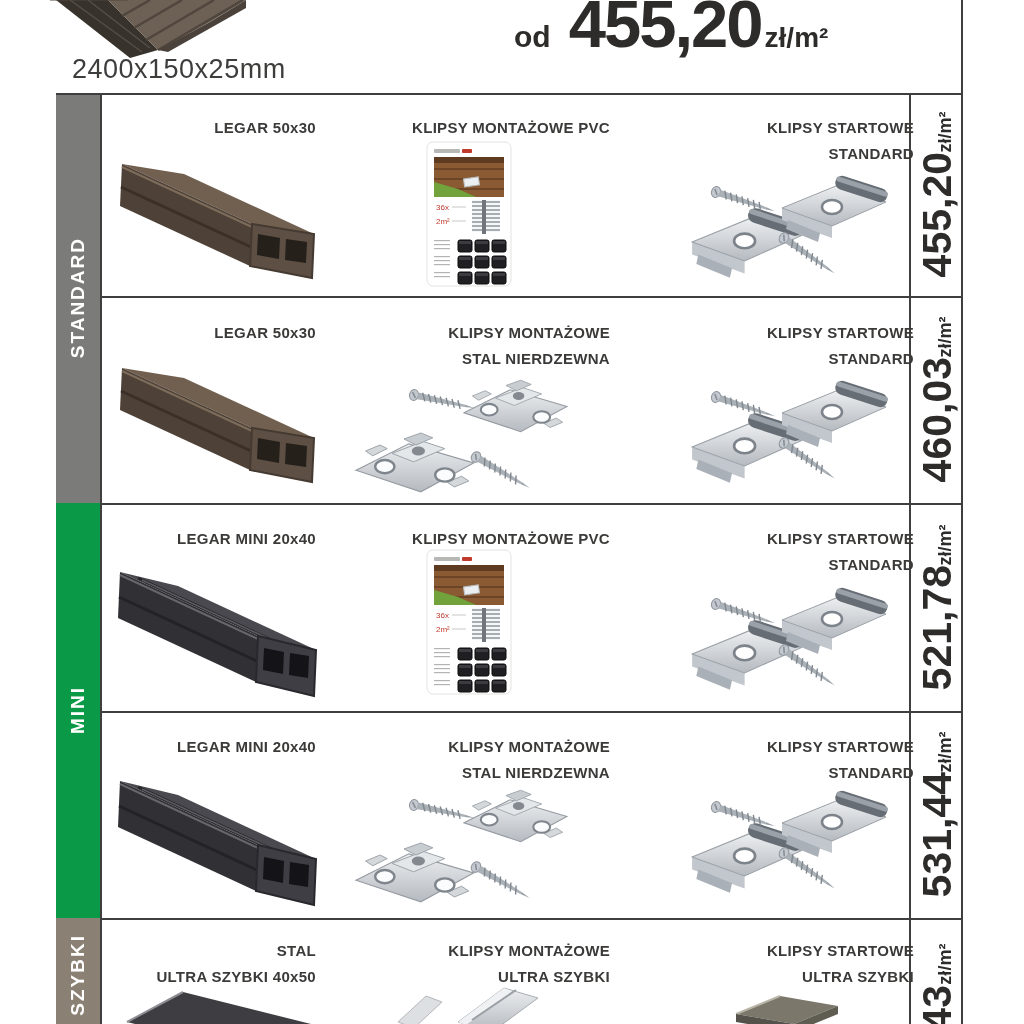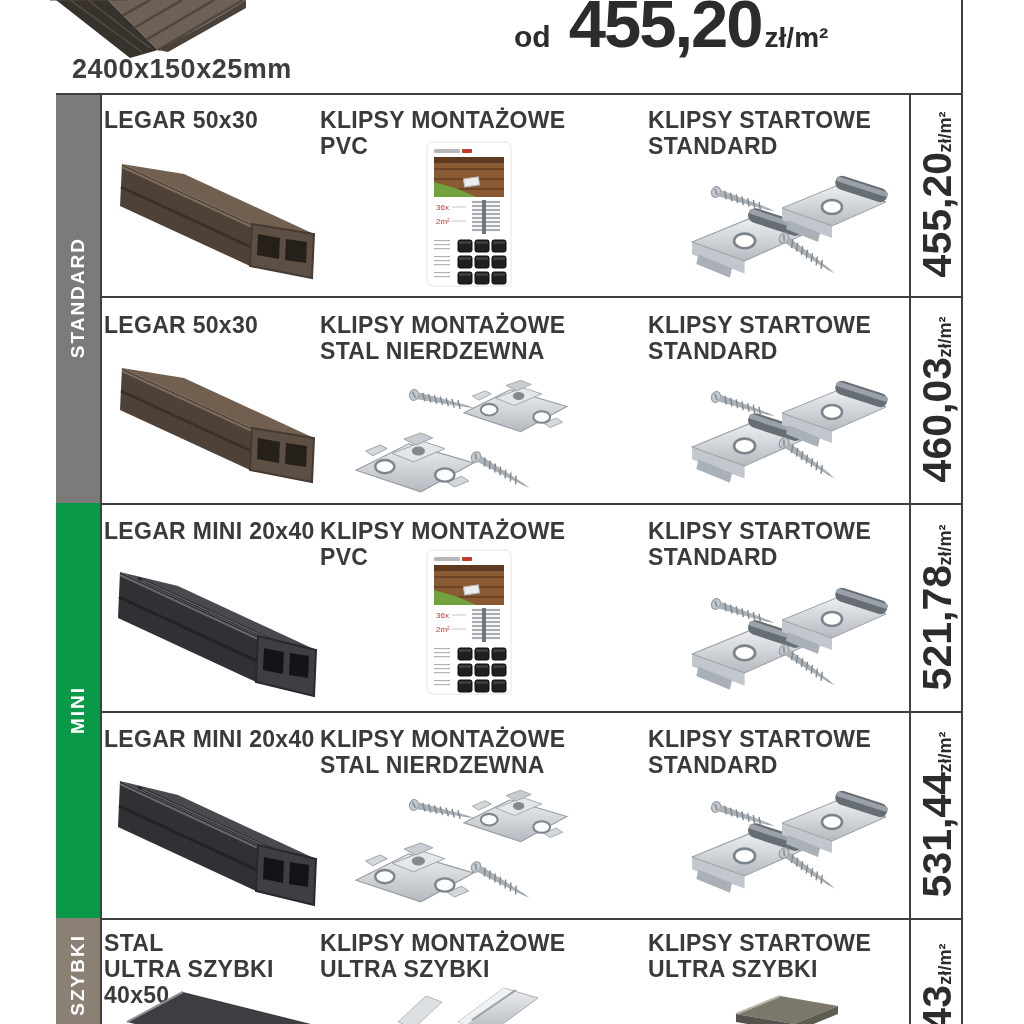--- a/index.html
+++ b/index.html
@@ -2,32 +2,32 @@
 <html><head>
 <meta charset="utf-8">
 <style>
   html,body{margin:0;padding:0;background:#fff;}
   #page{position:relative;width:1024px;height:1024px;background:#ffffff;overflow:hidden;
         font-family:"Liberation Sans",sans-serif;color:#3b3a39;}
   .abs{position:absolute;}
   .hline{position:absolute;height:2px;background:#3f3f3f;}
   .vline{position:absolute;width:2px;background:#3f3f3f;}
   
-  .dims{position:absolute;left:72px;top:54px;font-size:27px;font-weight:700;color:#3e3d3c;letter-spacing:.5px;}
+  .dims{position:absolute;left:72px;top:54px;font-size:27px;font-weight:400;color:#3e3d3c;letter-spacing:.5px;}
   .bigprice{position:absolute;left:514px;top:-10px;display:flex;align-items:baseline;color:#2d2c2b;white-space:nowrap;}
   .bigprice .pre{font-size:30px;font-weight:600;margin-right:18px;}
   .bigprice .num{font-size:67px;font-weight:600;letter-spacing:-2px;line-height:1;}
   .bigprice .unit{font-size:28px;font-weight:600;margin-left:3px;}
   
   .sideband{position:absolute;left:56px;width:44px;display:flex;justify-content:center;align-items:center;}
   .sideband.start{align-items:flex-start;}
   .vtext{writing-mode:vertical-rl;transform:rotate(180deg);white-space:nowrap;}
   .bandlabel{color:#ffffff;font-size:19px;font-weight:600;letter-spacing:2px;}
   
-  .celltitle{position:absolute;text-align:left;font-size:23px;font-weight:600;color:#3b3a39;letter-spacing:.3px;line-height:26px;}
+  .celltitle{position:absolute;text-align:right;font-size:15px;font-weight:600;color:#3b3a39;letter-spacing:.3px;line-height:26px;margin-top:8px;}
   
   .pricecell{position:absolute;left:911px;width:52px;display:flex;justify-content:center;align-items:center;}
   .pricecell.start{align-items:flex-start;}
   .pval{font-size:41px;font-weight:600;color:#2d2c2b;line-height:1;}
   .punit{font-size:18px;font-weight:600;color:#2d2c2b;transform:translateX(-8px);display:inline-block;}
 </style>
 </head>
 <body>
 
 <div id="page">

